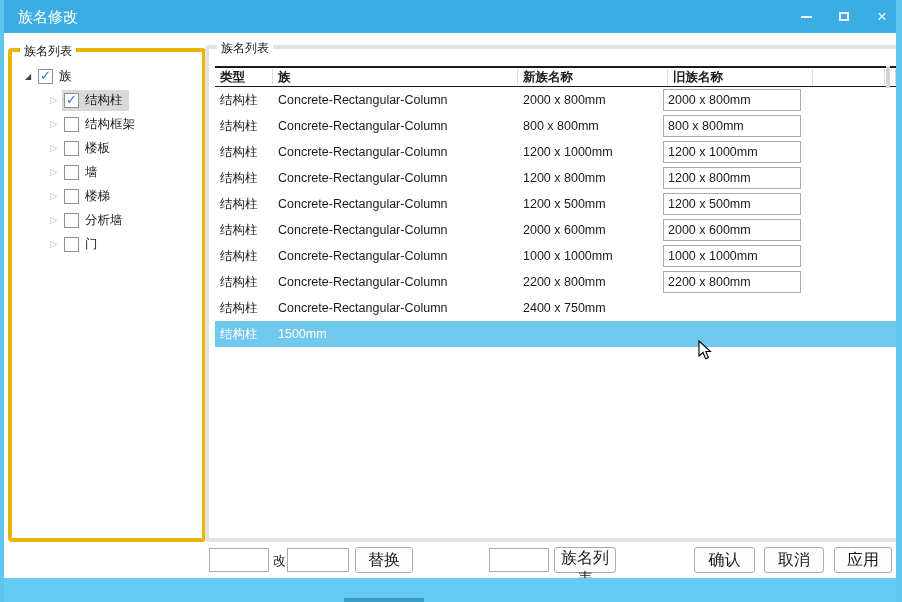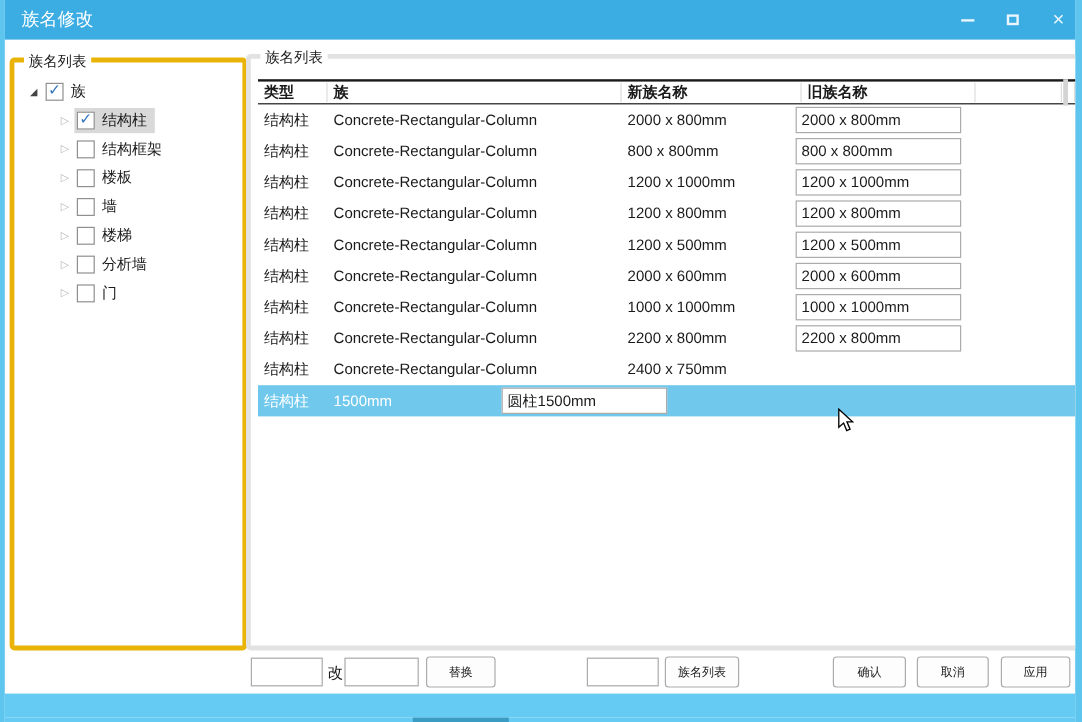--- a/index.html
+++ b/index.html
@@ -47,21 +47,21 @@
   .new-input{width:138px;height:22px;border:1px solid #ababab;background:#fff;color:#1a1a1a;
              font-family:"Liberation Sans","DejaVu Sans",sans-serif;font-size:12.5px;padding:0 4px;box-sizing:border-box;outline:none;}
   .trow.focused .new-input{border:2px solid #000;height:24px;}
   .hdr-divider{position:absolute;left:671px;top:-2px;width:4px;height:22px;background:#d4d4d4;}
   
   .bottombar{position:absolute;left:0;top:540px;width:892px;height:38px;}
   .bb-input{position:absolute;height:24px;border:1px solid #ababab;background:#fff;box-sizing:border-box;
             font-family:"Liberation Sans","DejaVu Sans",sans-serif;font-size:12px;padding:0 4px;outline:none;}
   .bb-label{position:absolute;font-size:13px;color:#1a1a1a;}
   .btn{position:absolute;height:26px;border:1px solid #ababab;border-radius:3px;background:#fdfdfd;
-       font-family:"Liberation Sans","DejaVu Sans",sans-serif;font-size:10px;color:#1a1a1a;padding:0 10px;box-sizing:border-box;}
+       font-family:"Liberation Sans","DejaVu Sans",sans-serif;font-size:16px;color:#1a1a1a;padding:0 10px;box-sizing:border-box;}
   
   .bottom-border{position:absolute;left:-4px;bottom:4px;width:902px;height:20px;background:#66cbf2;}
   .bottom-sliver{position:absolute;left:-4px;bottom:0;width:902px;height:4px;background:#66cbf2;}
   .bottom-dark{position:absolute;left:340px;bottom:0;width:80px;height:4px;background:#3a9cc2;}
   .cursor{position:absolute;left:694px;top:340px;width:14px;height:21px;}
 </style>
 </head>
 <body>
 
 <div class="stage">
@@ -255,23 +255,20 @@
           <div class="trow focused">
     <div class="c w-type">结构柱</div>
     <div class="c w-family">Concrete-Rectangular-Column</div>
     <div class="c w-old">2400 x 750mm</div>
     <div class="c w-sp1"></div>
     <div class="c w-sp2"></div>
   </div>
           <div class="trow selected">
     <div class="c w-type">结构柱</div>
     <div class="c w-old">1500mm</div>
-    <div class="c w-new c-new">
-      <input class="new-input" value="圆柱1500mm" style="">
-    </div>
     <div class="c w-sp1"></div>
     <div class="c w-sp2"></div>
   </div>
         </div>
     </div>
   </div>
 
   <div class="bottombar">
     <input class="bb-input" style="left: 205px; top: 8px; width: 60px;" value="">
     <div class="bb-label" style="left:269px;top:12px;">改</div>

